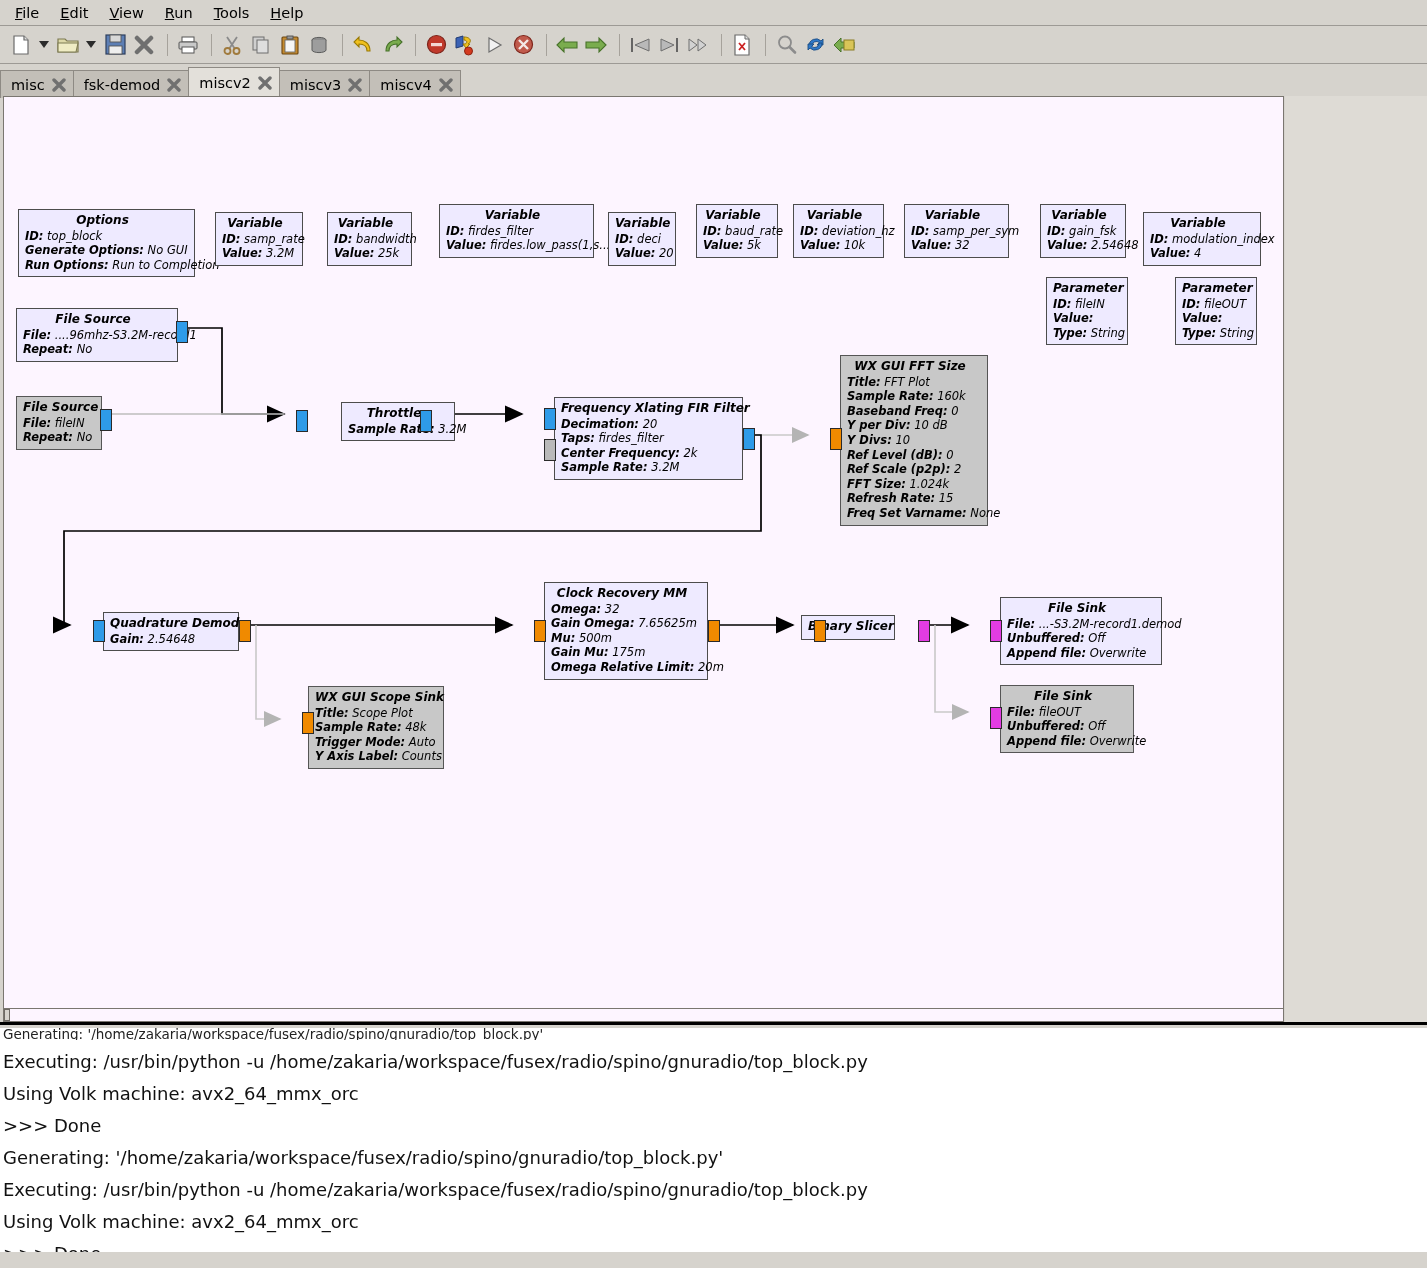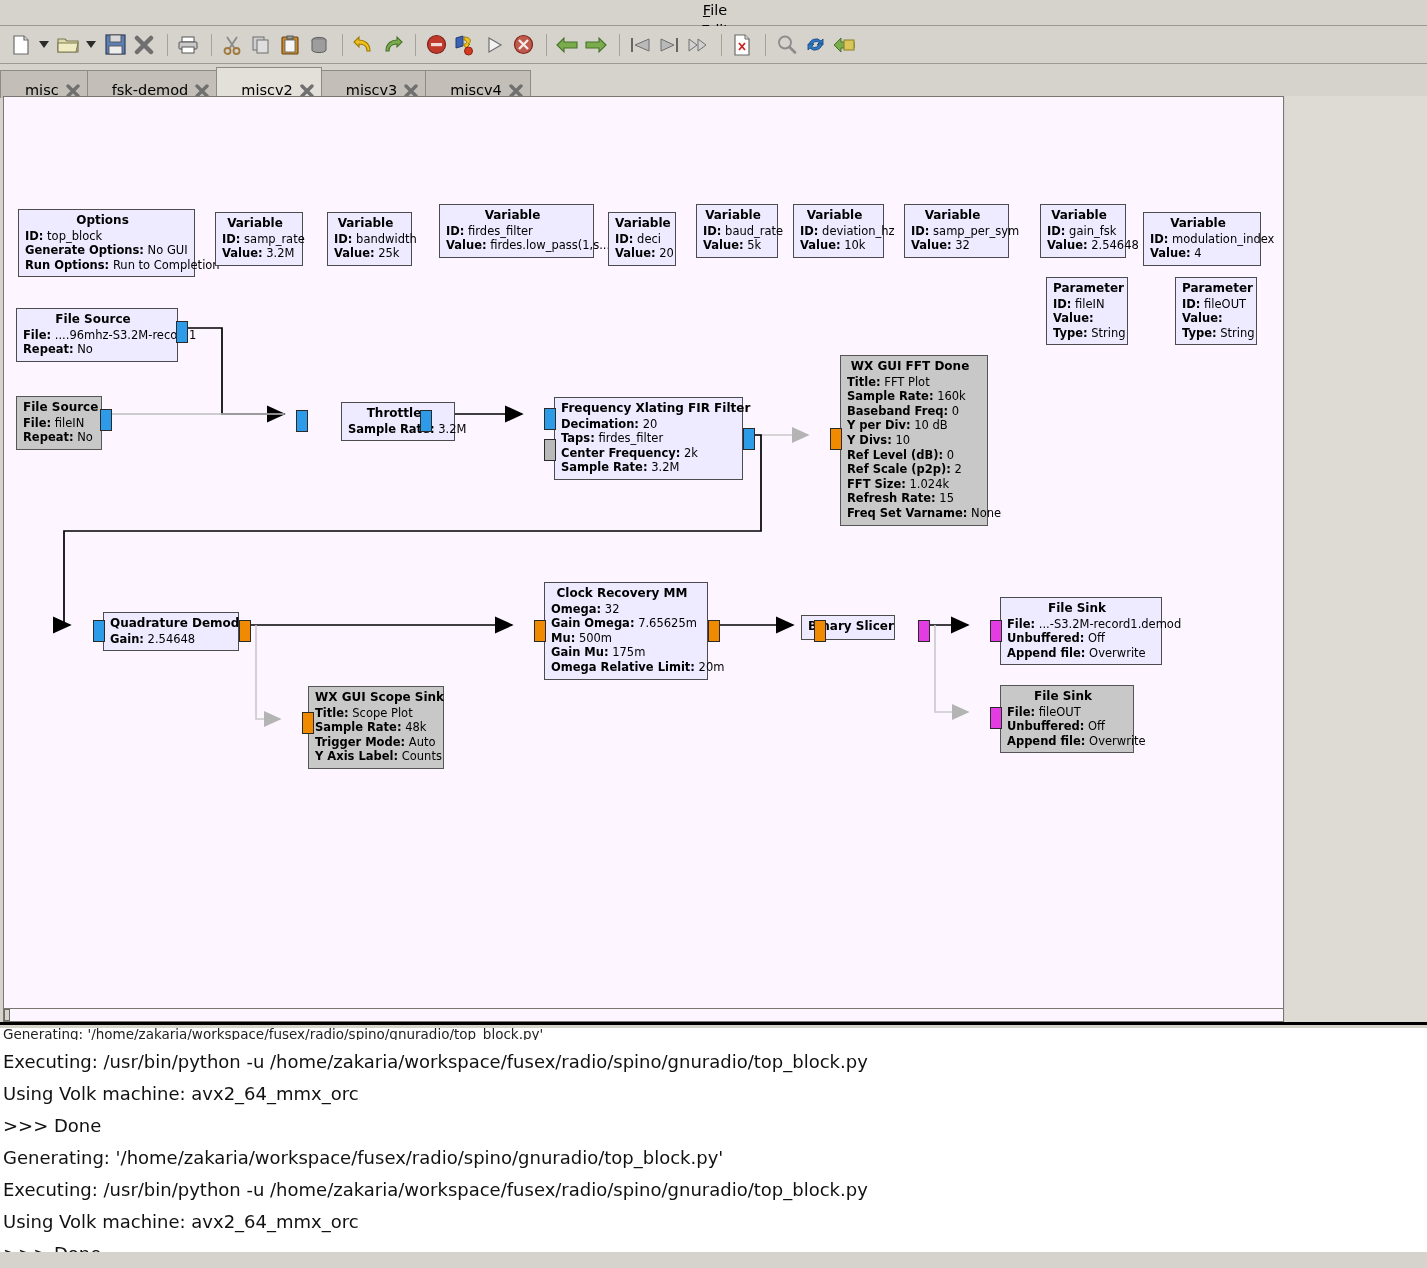--- a/index.html
+++ b/index.html
@@ -17,21 +17,20 @@
 
   
   .menubar {
     position: absolute; left: 0; top: 0;
     width: 1427px; height: 26px;
     background: #d6d3cd;
     border-bottom: 1px solid #9d9a95;
     display: flex; align-items: center;
     padding-left: 6px;
     box-sizing: border-box;
-    flex-direction: column;
   }
   .menu-item {
     font-size: 14.5px; color: #000;
     padding: 2px 12px 2px 9px;
     cursor: default;
     font-family: "DejaVu Sans", sans-serif;
   }
   .menu-item .mn { text-decoration: underline; }
 
   
@@ -59,26 +58,25 @@
     width: 1427px; height: 33px;
     background: #d6d3cd;
     display: flex; align-items: flex-end;
     box-sizing: border-box;
   }
   .tab {
     height: 28px;
     background: #c3bfb8;
     border: 1px solid #8e8a84;
     border-bottom: none;
-    display: flex; align-items: flex-end;
-    padding: 0 7px 0 24px;
+    display: flex; align-items: center;
+    padding: 0 7px 0 10px;
     font-size: 14.5px; color: #000;
     margin-right: -1px;
     box-sizing: border-box;
-    text-decoration: underline;
   }
   .tab.active { background: #e3e0da; height: 31px; margin-top: 27px; }
   .tab .xicon { margin-left: 7px; display:flex; align-items:center; }
 
   
   .canvas-wrap {
     position: absolute; left: 3px; top: 96px;
     width: 1281px; height: 920px;
     border: 1px solid #7a7670;
     box-sizing: border-box;
@@ -110,20 +108,21 @@
     position: absolute;
     border: 1px solid #4c4c4c;
     background: #eeeaff;
     box-sizing: border-box;
     padding: 3px 14px 4px 6px;
     font-size: 11.5px;
     line-height: 14.6px;
     color: #000;
     font-family: "DejaVu Sans", sans-serif;
     white-space: nowrap;
+    font-style: italic;
   }
   .blk.disabled { background: #c8c8c8; border-color: #555; }
   .blk .btitle {
     font-weight: bold; text-align: center;
     font-size: 12px; padding-bottom: 1px;
   }
   .blk .row { }
   .blk .k { font-weight: bold; }
   .blk .v { font-weight: normal; }
 
@@ -508,21 +507,21 @@
           <div class="btitle">Frequency Xlating FIR Filter</div>
           <div class="row"><span class="k">Decimation:</span> <span class="v">20</span></div>
           <div class="row"><span class="k">Taps:</span> <span class="v">firdes_filter</span></div>
           <div class="row"><span class="k">Center Frequency:</span> <span class="v">2k</span></div>
           <div class="row"><span class="k">Sample Rate:</span> <span class="v">3.2M</span></div>
         </div>
         <div class="port blue" style="left: 540px; top: 311px;"></div>
         <div class="port gray" style="left: 540px; top: 342px;"></div>
         <div class="port blue" style="left: 739px; top: 331px;"></div>
         <div class="blk disabled" style="left: 836px; top: 258px; width: 148px;">
-          <div class="btitle">WX GUI FFT Done</div>
+          <div class="btitle">WX GUI FFT Size</div>
           <div class="row"><span class="k">Title:</span> <span class="v">FFT Plot</span></div>
           <div class="row"><span class="k">Sample Rate:</span> <span class="v">160k</span></div>
           <div class="row"><span class="k">Baseband Freq:</span> <span class="v">0</span></div>
           <div class="row"><span class="k">Y per Div:</span> <span class="v">10 dB</span></div>
           <div class="row"><span class="k">Y Divs:</span> <span class="v">10</span></div>
           <div class="row"><span class="k">Ref Level (dB):</span> <span class="v">0</span></div>
           <div class="row"><span class="k">Ref Scale (p2p):</span> <span class="v">2</span></div>
           <div class="row"><span class="k">FFT Size:</span> <span class="v">1.024k</span></div>
           <div class="row"><span class="k">Refresh Rate:</span> <span class="v">15</span></div>
           <div class="row"><span class="k">Freq Set Varname:</span> <span class="v">None</span></div>

